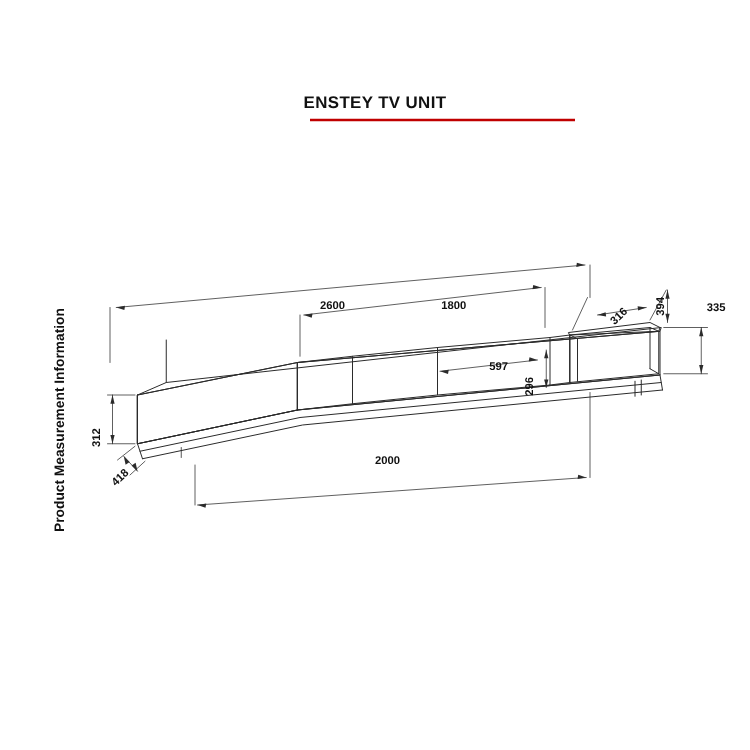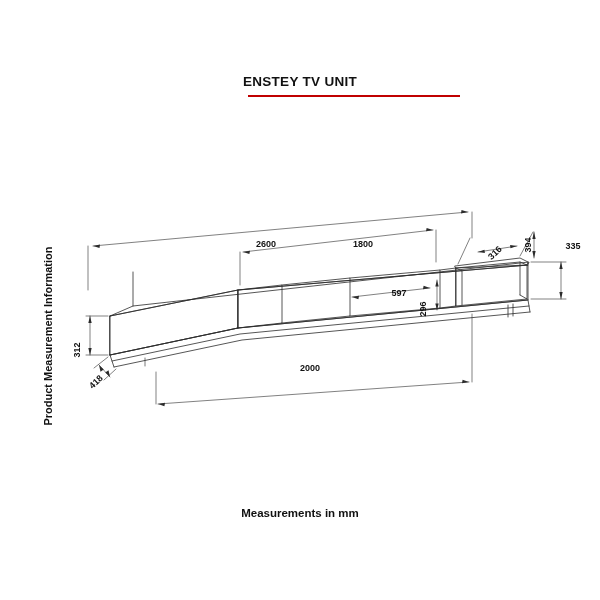--- a/index.html
+++ b/index.html
@@ -185,15 +185,14 @@
       <text class="dimtext" x="531" y="245" text-anchor="middle" transform="rotate(-90 531 245)">394</text>
       <text class="dimtext" x="573" y="249" text-anchor="middle">335</text>
       <text class="dimtext" x="80" y="350" text-anchor="middle" transform="rotate(-90 80 350)">312</text>
       <text class="dimtext" x="98" y="384" text-anchor="middle" transform="rotate(-43 98 384)">418</text>
       <text class="dimtext" x="310" y="371" text-anchor="middle">2000</text>
       <text class="dimtext" x="399" y="296" text-anchor="middle">597</text>
       <text class="dimtext" x="426" y="309" text-anchor="middle" transform="rotate(-90 426 309)">296</text>
     </g>
   </svg>
 
-  <div class="footer">Measurements in mm</div>
 
 </div>
 
 </body></html>

